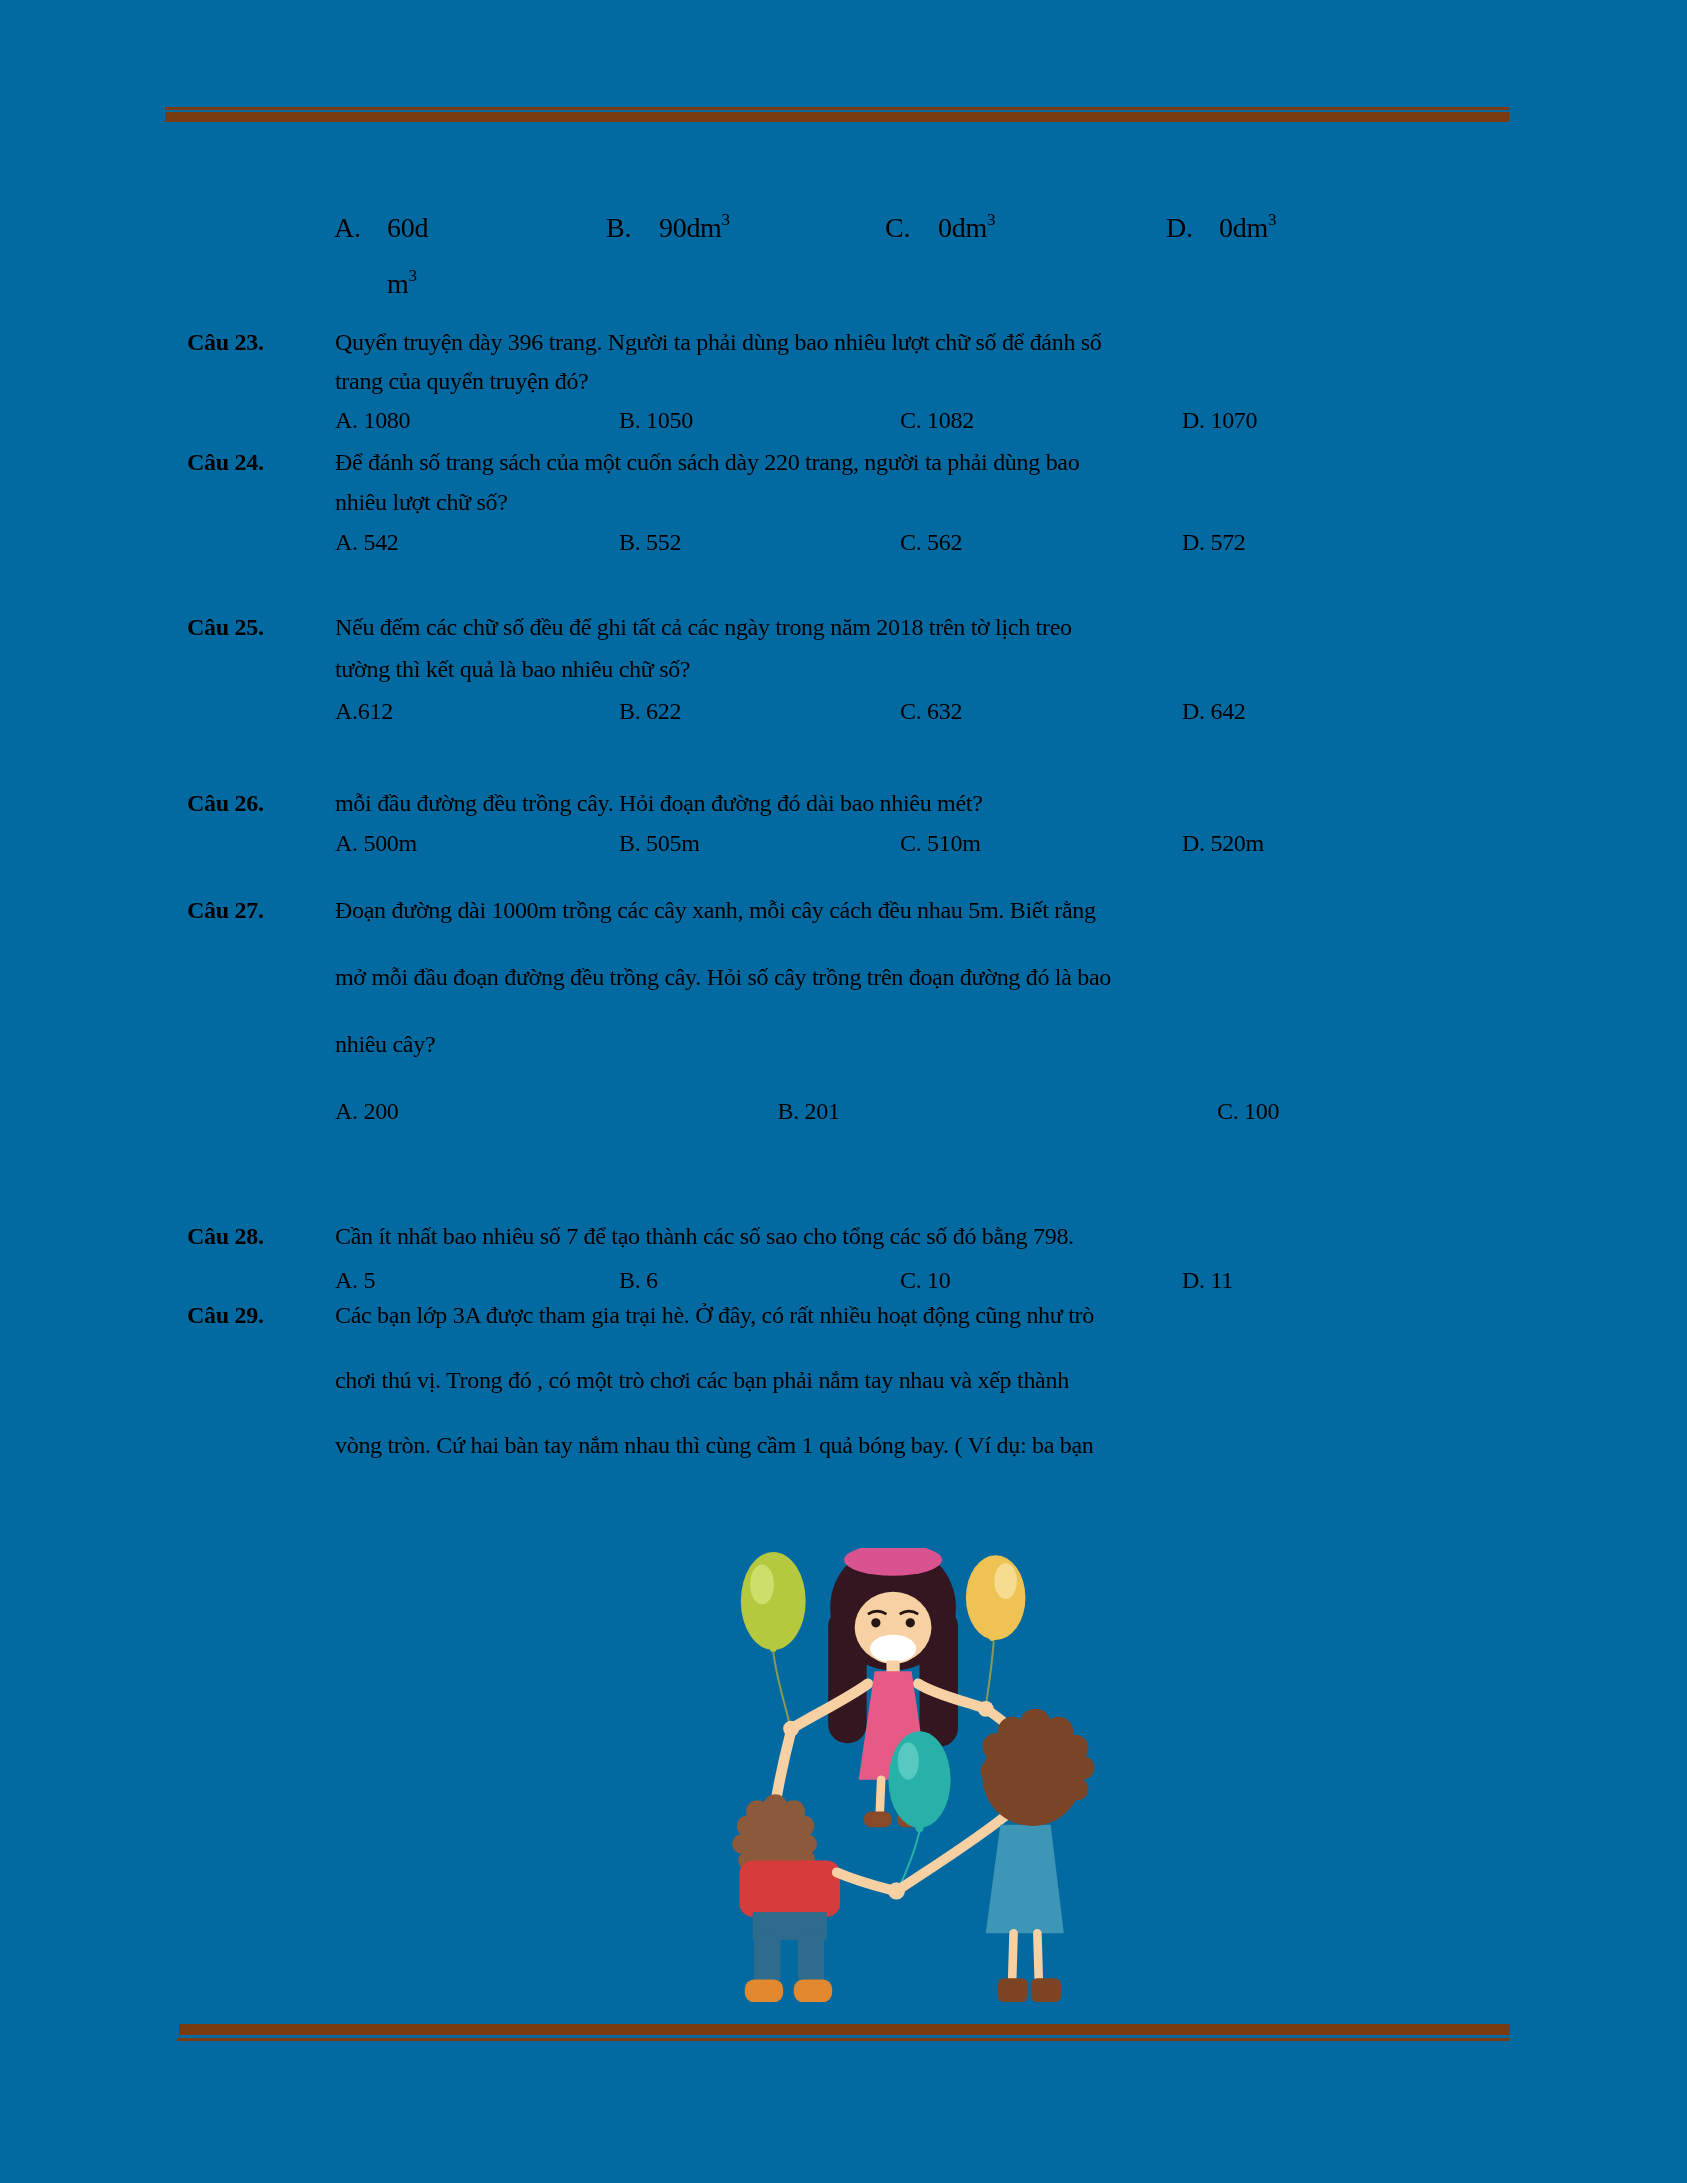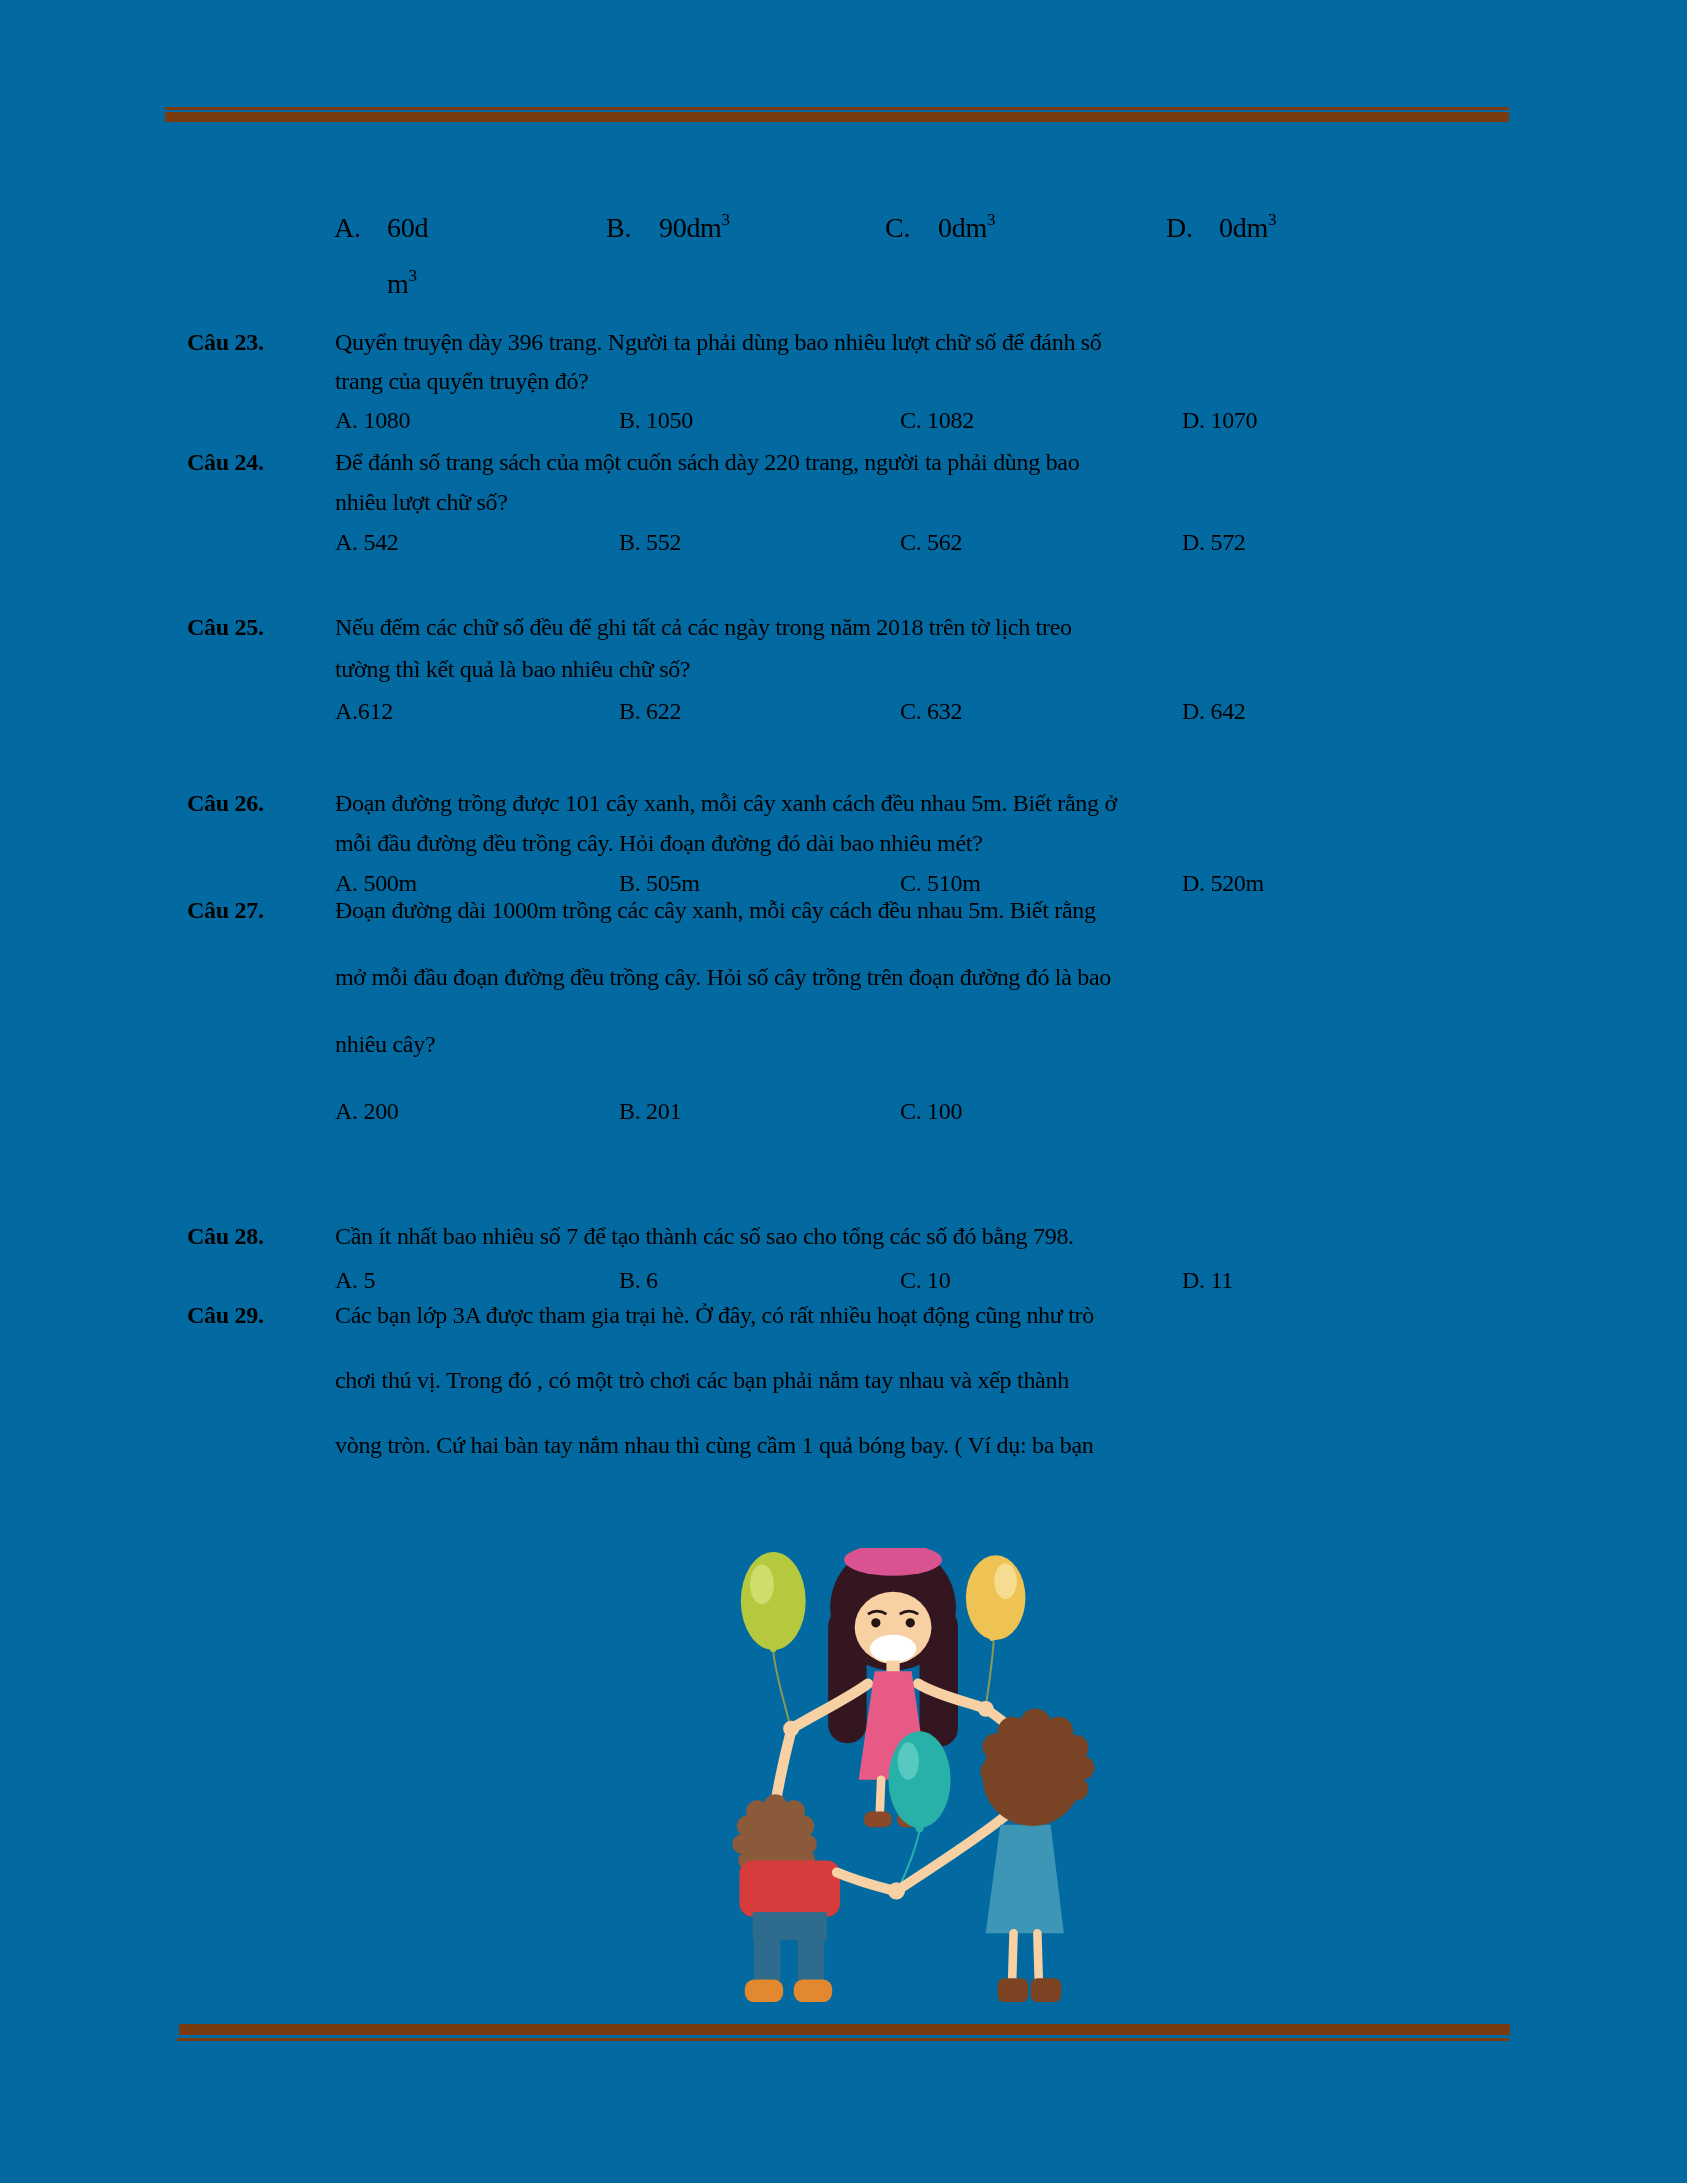--- a/index.html
+++ b/index.html
@@ -25,21 +25,21 @@
   .hval   { display:inline-block; vertical-align:top; }
   sup.s3 { font-size:17px; line-height:0; vertical-align:12px; letter-spacing:0; }
 
   
   .q {
     position:absolute; left:187px; width:1164px; padding-left:148px;
     font-size:24px; letter-spacing:-0.3px;
   }
   .q-label { position:absolute; left:0; top:0; width:146px; font-weight:bold; white-space:nowrap; }
   .q-line { white-space:nowrap; }
-  .opts { display:flex; }
+  .opts { display:flex;justify-content:space-between; }
   .opt { white-space:nowrap; }
   .opt-a{ width:284px; } .opt-b{ width:281px; } .opt-c{ width:282px; } .opt-d{ flex:1; }
 
   .illus { position:absolute; left:701px; top:1548px; width:404px; height:470px; }
 </style>
 </head>
 <body>
 
 <div class="page" style="--bar: #7B3B10;">
 
@@ -92,21 +92,20 @@
     <div class="opts">
       <div class="opt opt-a">A.612</div>
       <div class="opt opt-b">B. 622</div>
       <div class="opt opt-c">C. 632</div>
       <div class="opt opt-d">D. 642</div>
     </div>
   </div>
 
   <div class="q" style="top:783px; line-height:40px;">
     <div class="q-label">Câu 26.</div>
-    <div class="q-line">Đoạn đường trồng được 101 cây xanh, mỗi cây xanh cách đều nhau 5m. Biết rằng ở</div>
     <div class="q-line">mỗi đầu đường đều trồng cây. Hỏi đoạn đường đó dài bao nhiêu  mét?</div>
     <div class="opts">
       <div class="opt opt-a">A. 500m</div>
       <div class="opt opt-b">B. 505m</div>
       <div class="opt opt-c">C. 510m</div>
       <div class="opt opt-d">D. 520m</div>
     </div>
   </div>
 
   <div class="q" style="top:877px; line-height:67px;">

